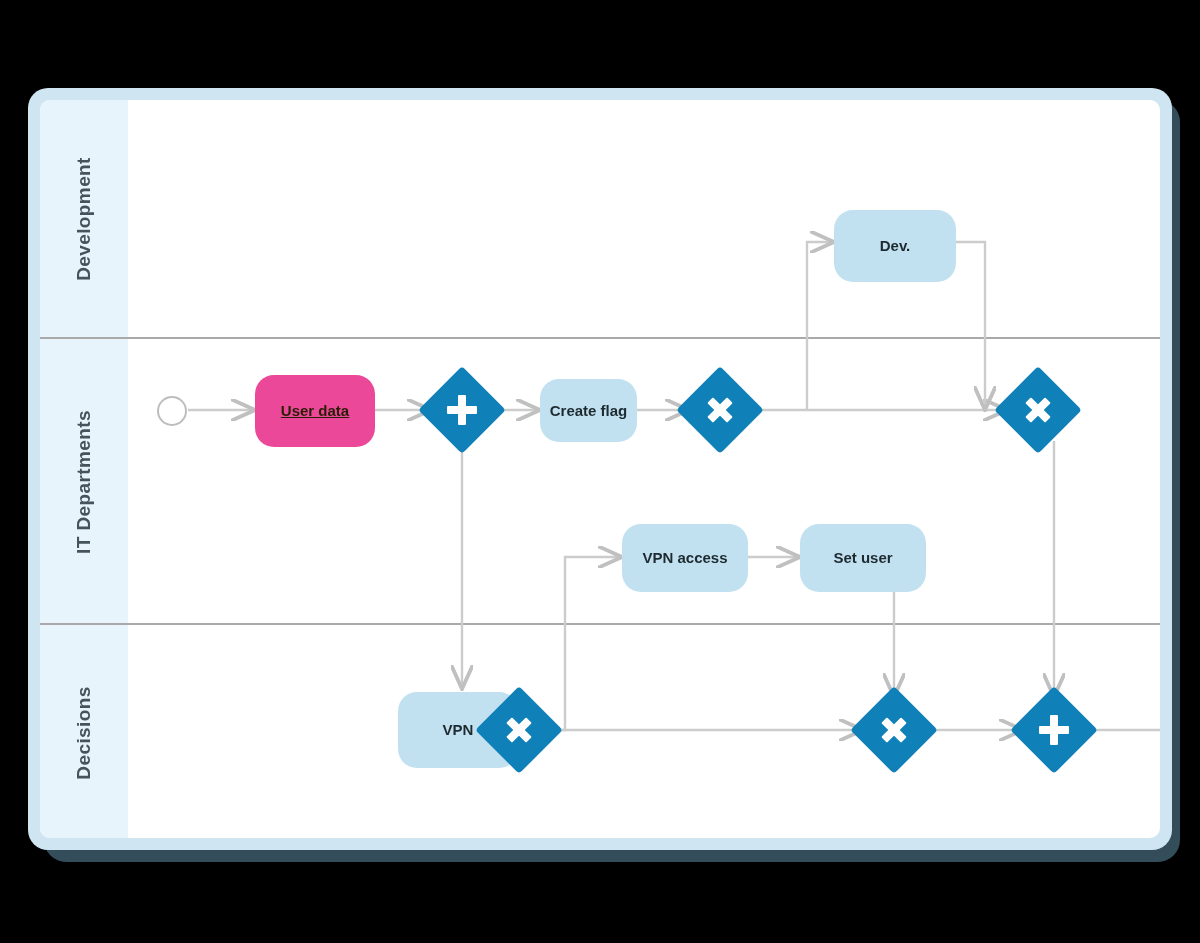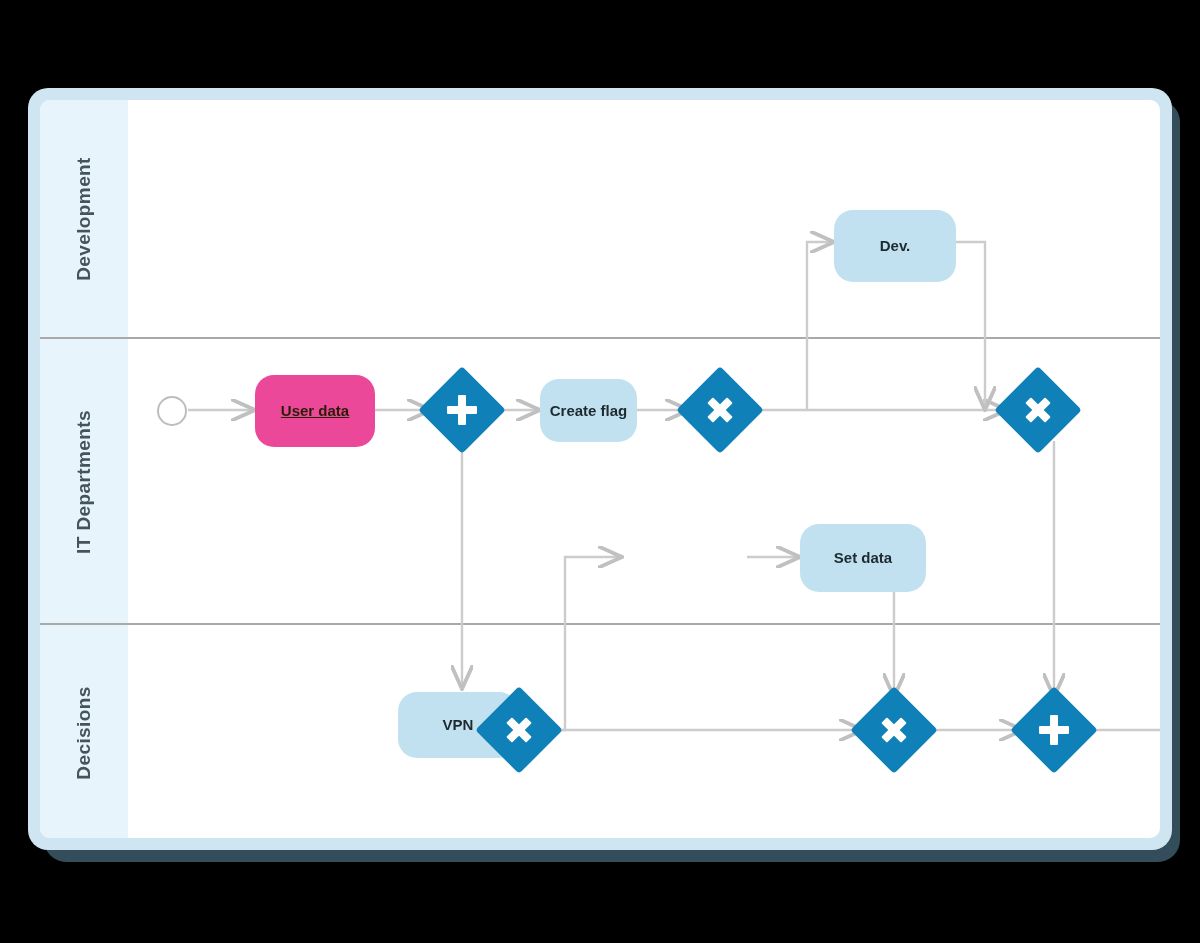--- a/index.html
+++ b/index.html
@@ -217,24 +217,25 @@
       <div class="diagram-layer">
 
         <div class="start-event" style="left:117px; top:296px; width:30px; height:30px;"></div>
 
         <div class="node task-orange" style="left:215px; top:275px; width:120px; height:72px;">User data</div>
 
         <div class="node task-blue" style="left:500px; top:279px; width:97px; height:63px;">Create flag</div>
 
         <div class="node task-blue" style="left:794px; top:110px; width:122px; height:72px;">Dev.</div>
 
-
-        <div class="node task-blue" style="left:760px; top:424px; width:126px; height:68px;">Set data</div>
-
-        <div class="node task-blue" style="left:358px; top:592px; width:120px; height:66px;">VPN</div>
+        <div class="node task-blue" style="left:582px; top:424px; width:126px; height:68px;">VPN access</div>
+
+        <div class="node task-blue" style="left:760px; top:424px; width:126px; height:68px;">Set user</div>
+
+        <div class="node task-blue" style="left:358px; top:592px; width:120px; height:76px;">VPN</div>
 
         <div class="gateway gw-parallel" style="left:391px; top:279px; width:62px; height:62px;">
           <span class="glyph">
             <span class="bar bar-h"></span>
               <span class="bar bar-v"></span>
           </span>
         </div>
 
         <div class="gateway gw-exclusive" style="left:649px; top:279px; width:62px; height:62px;">
           <span class="glyph">

